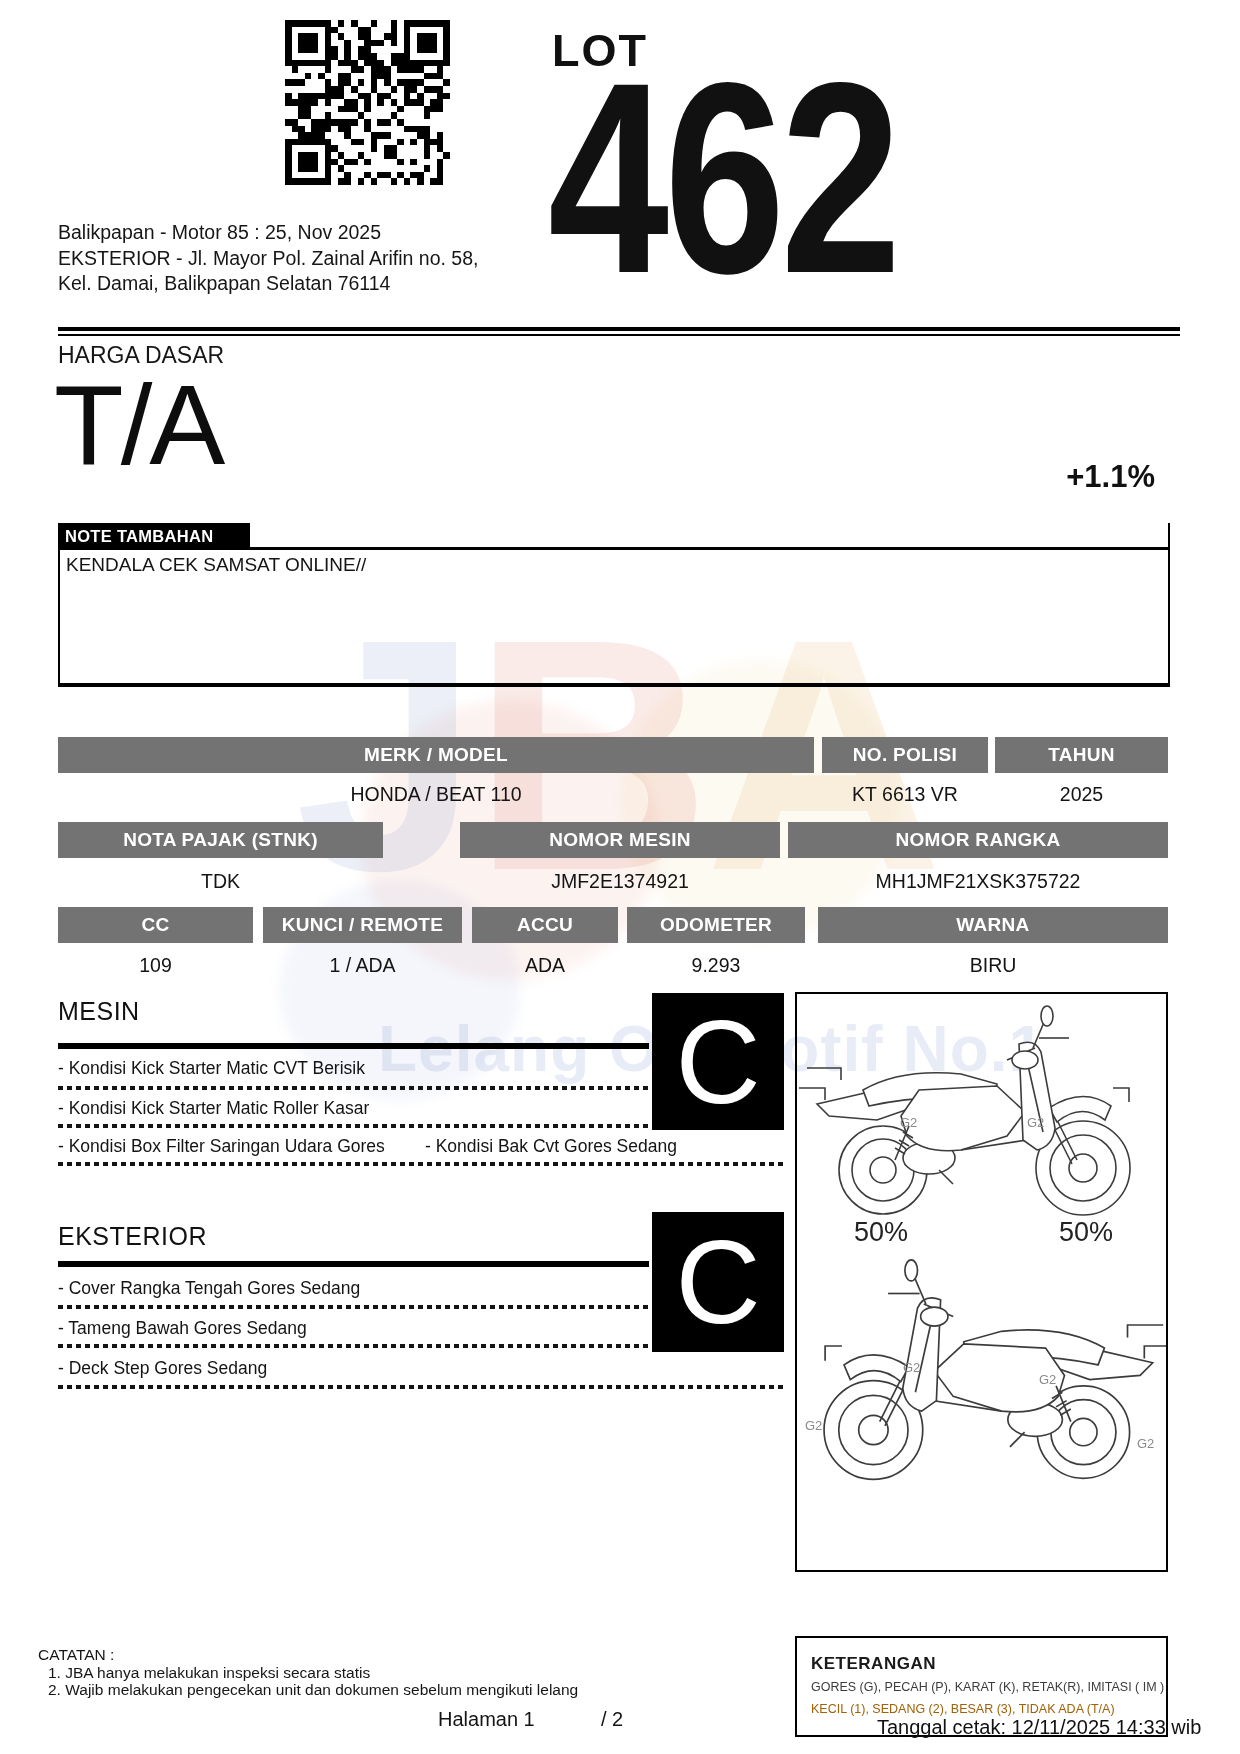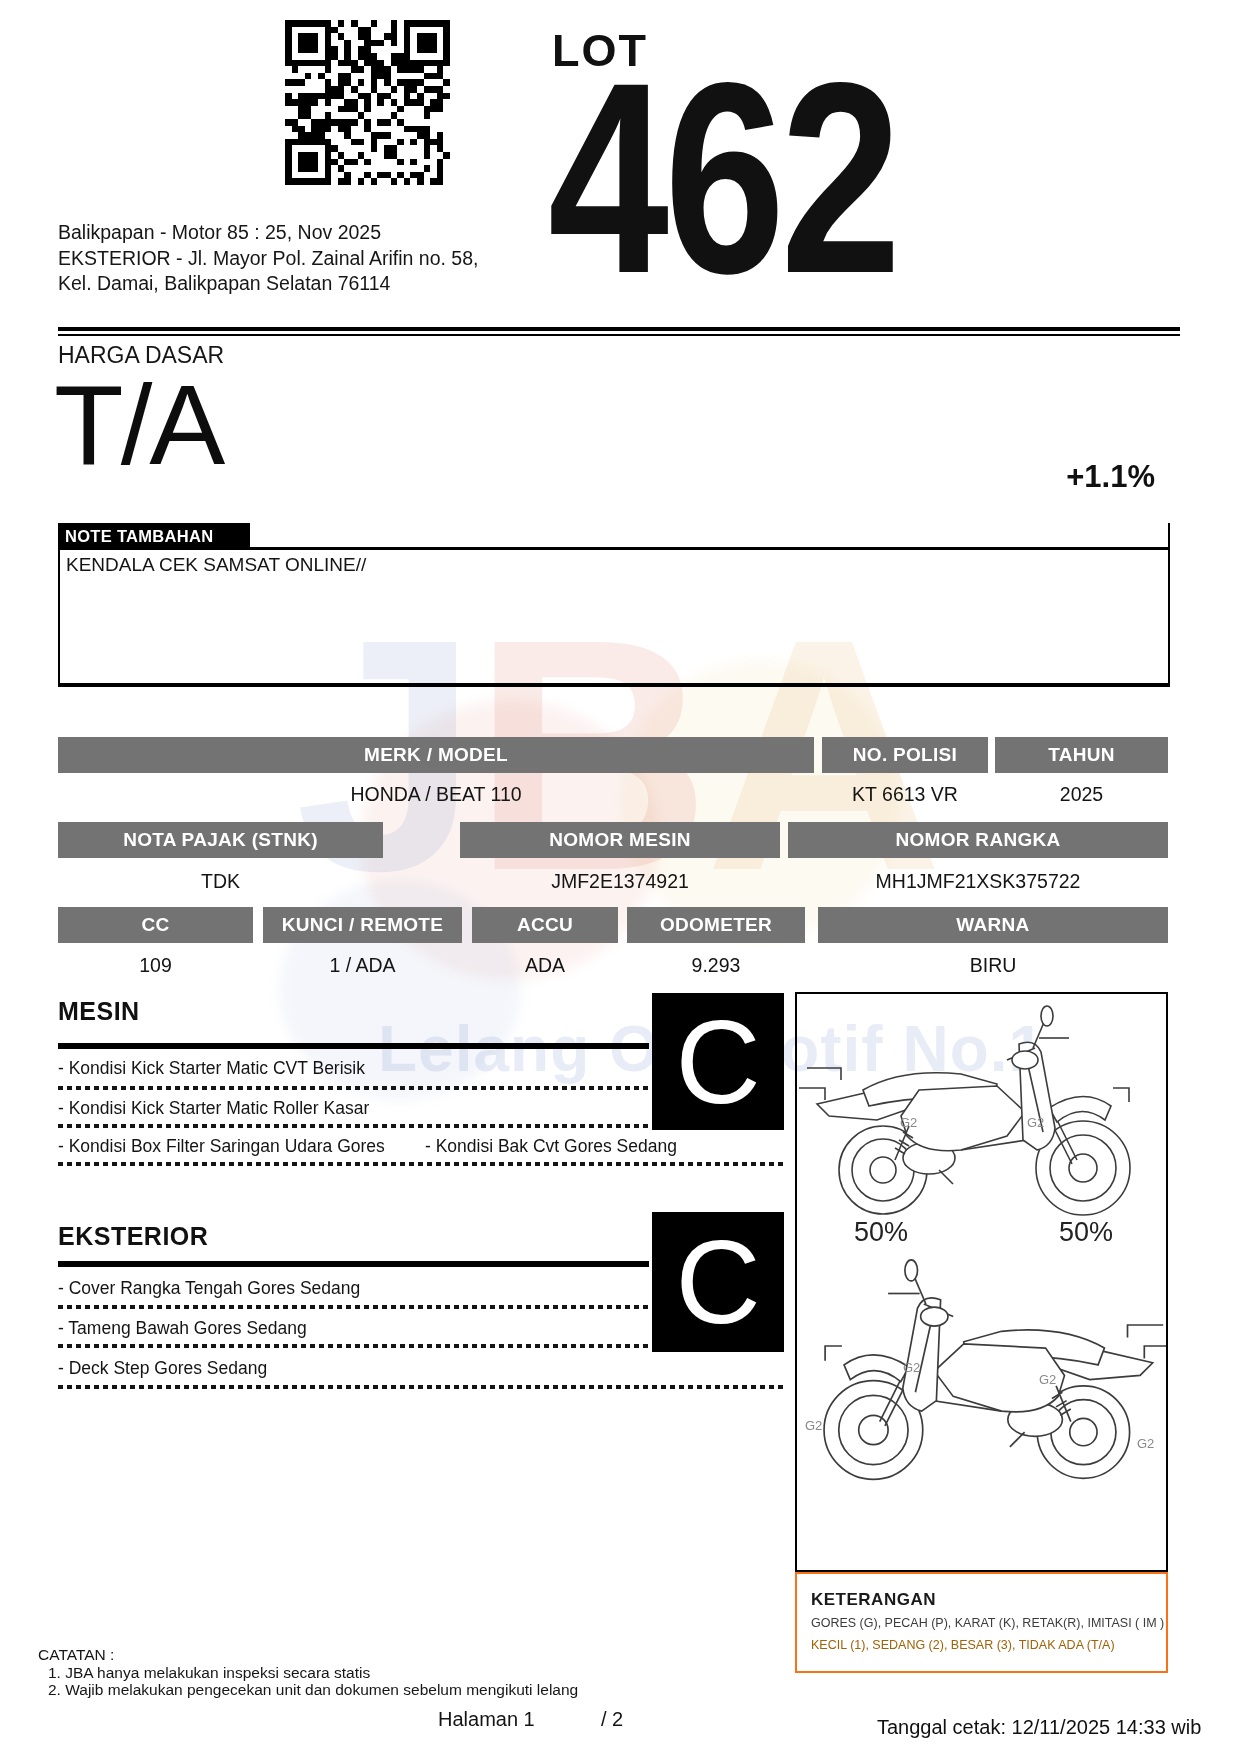--- a/index.html
+++ b/index.html
@@ -39,32 +39,32 @@
   .note-text{position:absolute;left:6px;top:31px;font-size:19px;color:#141414;}
 
   
   .trow{position:absolute;left:58px;width:1110px;display:flex;}
   .hcell{background:#737373;color:#fff;font-weight:bold;font-size:19px;height:36px;line-height:36px;
          text-align:center;letter-spacing:0.3px;box-sizing:border-box;}
   .vcell{font-size:19.5px;height:30px;line-height:30px;text-align:center;color:#141414;}
   .gap{height:36px;}
 
   
-  .sec-title{position:absolute;left:58px;font-size:25px;font-weight:bold;letter-spacing:0.5px;}
+  .sec-title{position:absolute;left:58px;font-size:25px;font-weight:normal;letter-spacing:0.5px;}
   .sec-rule{position:absolute;left:58px;width:591px;height:6px;background:#000;}
   .item{position:absolute;left:58px;font-size:17.5px;color:#141414;white-space:nowrap;}
   .dotted{position:absolute;left:58px;height:4px;
           background:repeating-linear-gradient(90deg,#141414 0 5px,transparent 5px 9px);}
   .grade-box{position:absolute;left:652px;width:132px;background:#000;color:#fff;
              display:flex;align-items:center;justify-content:center;}
   .grade-box span{font-size:118px;line-height:1;}
 
   
   .diagram-panel{position:absolute;left:795px;top:992px;width:373px;height:580px;border:2px solid #000;box-sizing:border-box;}
-  .ket-panel{position:absolute;left:795px;top:1572px;width:373px;height:101px;border:2px solid #f97316;box-sizing:border-box;}
+  .ket-panel{position:absolute;left:795px;top:1636px;width:373px;height:101px;border:2px solid #000000;box-sizing:border-box;}
   .ket-title{position:absolute;left:14px;top:16px;font-size:17px;font-weight:bold;letter-spacing:0.5px;color:#1a1a1a;}
   .ket-line1{position:absolute;left:14px;top:42px;font-size:12.5px;color:#3c3c3c;white-space:nowrap;}
   .ket-line2{position:absolute;left:14px;top:64px;font-size:12.5px;color:#a16207;white-space:nowrap;}
 
   
   .catatan{position:absolute;left:38px;top:1646px;font-size:15.5px;line-height:17.5px;color:#161616;}
   .catatan .c-items{padding-left:10px;}
   .hal1{position:absolute;left:438px;top:1708px;font-size:20px;color:#141414;}
   .hal2{position:absolute;left:601px;top:1708px;font-size:20px;color:#141414;}
   .printed{position:absolute;left:877px;top:1716px;font-size:20px;color:#111;white-space:nowrap;}

